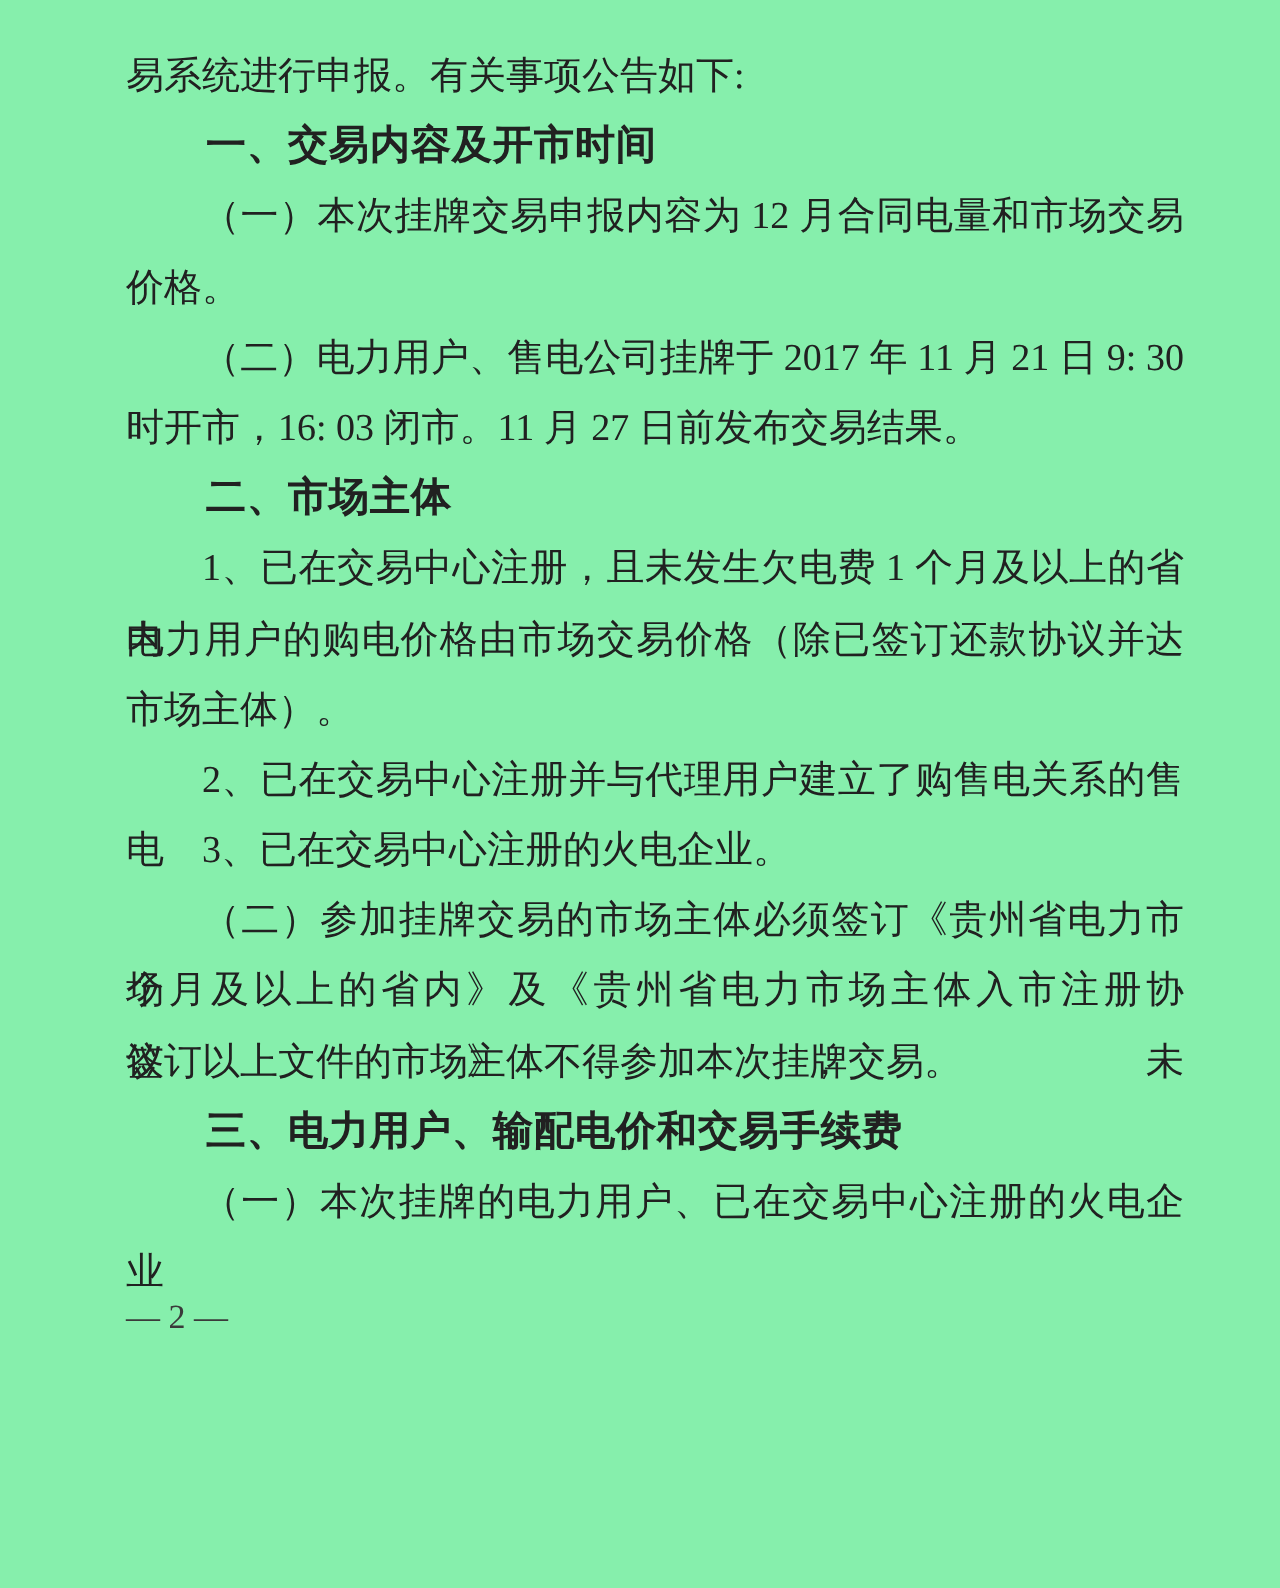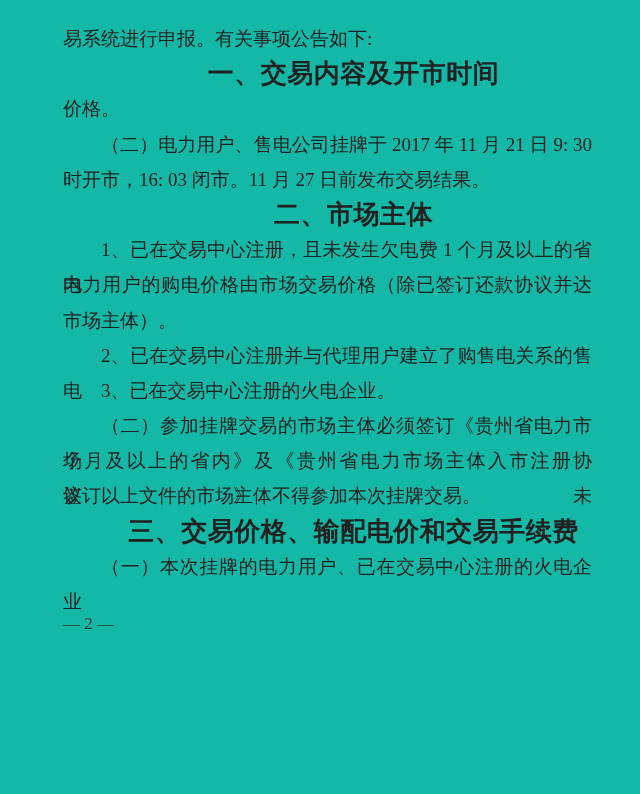--- a/index.html
+++ b/index.html
@@ -8,21 +8,21 @@
     width: 640px;
     height: 794px;
     overflow: hidden;
     background: #ffffff;
   }
   .page {
     position: relative;
     box-sizing: border-box;
     width: 640px;
     height: 794px;
-    background: #14b8a6;
+    background: #86efac;
     padding: 21px 48px 0 63px;
     color: #212121;
     font-family: "Liberation Serif", "DejaVu Serif", serif;
   }
   .doc-body {
     width: 100%;
   }
   .line {
     font-size: 19px;
     line-height: 35.2px;
@@ -34,48 +34,48 @@
     white-space: normal;
     text-align: justify;
     text-align-last: justify;
   }
   .line.indent {
     text-indent: 2em;
   }
   .line.heading {
     font-family: "Liberation Sans", "DejaVu Sans", sans-serif;
     font-weight: 700;
-    font-size: 26px;
+    font-size: 20px;
     letter-spacing: 0.5px;
-    text-align: center;
   }
   .footer {
     margin-top: 30px;
     font-size: 17px;
     line-height: 20px;
     color: #3a3a3a;
     font-family: "Liberation Serif", "DejaVu Serif", serif;
   }
 </style>
 </head>
 <body>
 
 <div class="page">
   <div class="doc-body" id="doc-body">
       <div class="line">易系统进行申报。有关事项公告如下:</div>
       <div class="line heading indent">一、交易内容及开市时间</div>
+      <div class="line indent fill">（一）本次挂牌交易申报内容为 12 月合同电量和市场交易</div>
       <div class="line">价格。</div>
       <div class="line indent fill">（二）电力用户、售电公司挂牌于 2017 年 11 月 21 日 9: 30</div>
       <div class="line">时开市，16: 03 闭市。11 月 27 日前发布交易结果。</div>
       <div class="line heading indent">二、市场主体</div>
       <div class="line indent fill">1、已在交易中心注册，且未发生欠电费 1 个月及以上的省内</div>
       <div class="line fill">电力用户的购电价格由市场交易价格（除已签订还款协议并达</div>
       <div class="line">市场主体）。</div>
       <div class="line indent fill">2、已在交易中心注册并与代理用户建立了购售电关系的售电</div>
       <div class="line indent">3、已在交易中心注册的火电企业。</div>
       <div class="line indent fill">（二）参加挂牌交易的市场主体必须签订《贵州省电力市场</div>
       <div class="line fill">个月及以上的省内》及《贵州省电力市场主体入市注册协议》，未</div>
       <div class="line">签订以上文件的市场主体不得参加本次挂牌交易。</div>
-      <div class="line heading indent">三、交易价格、输配电价和交易手续费</div>
+      <div class="line heading indent">三、电力用户、输配电价和交易手续费</div>
       <div class="line indent fill">（一）本次挂牌的电力用户、已在交易中心注册的火电企业</div>
     </div>
   <div class="footer">— 2 —</div>
 </div>
 
 </body></html>

